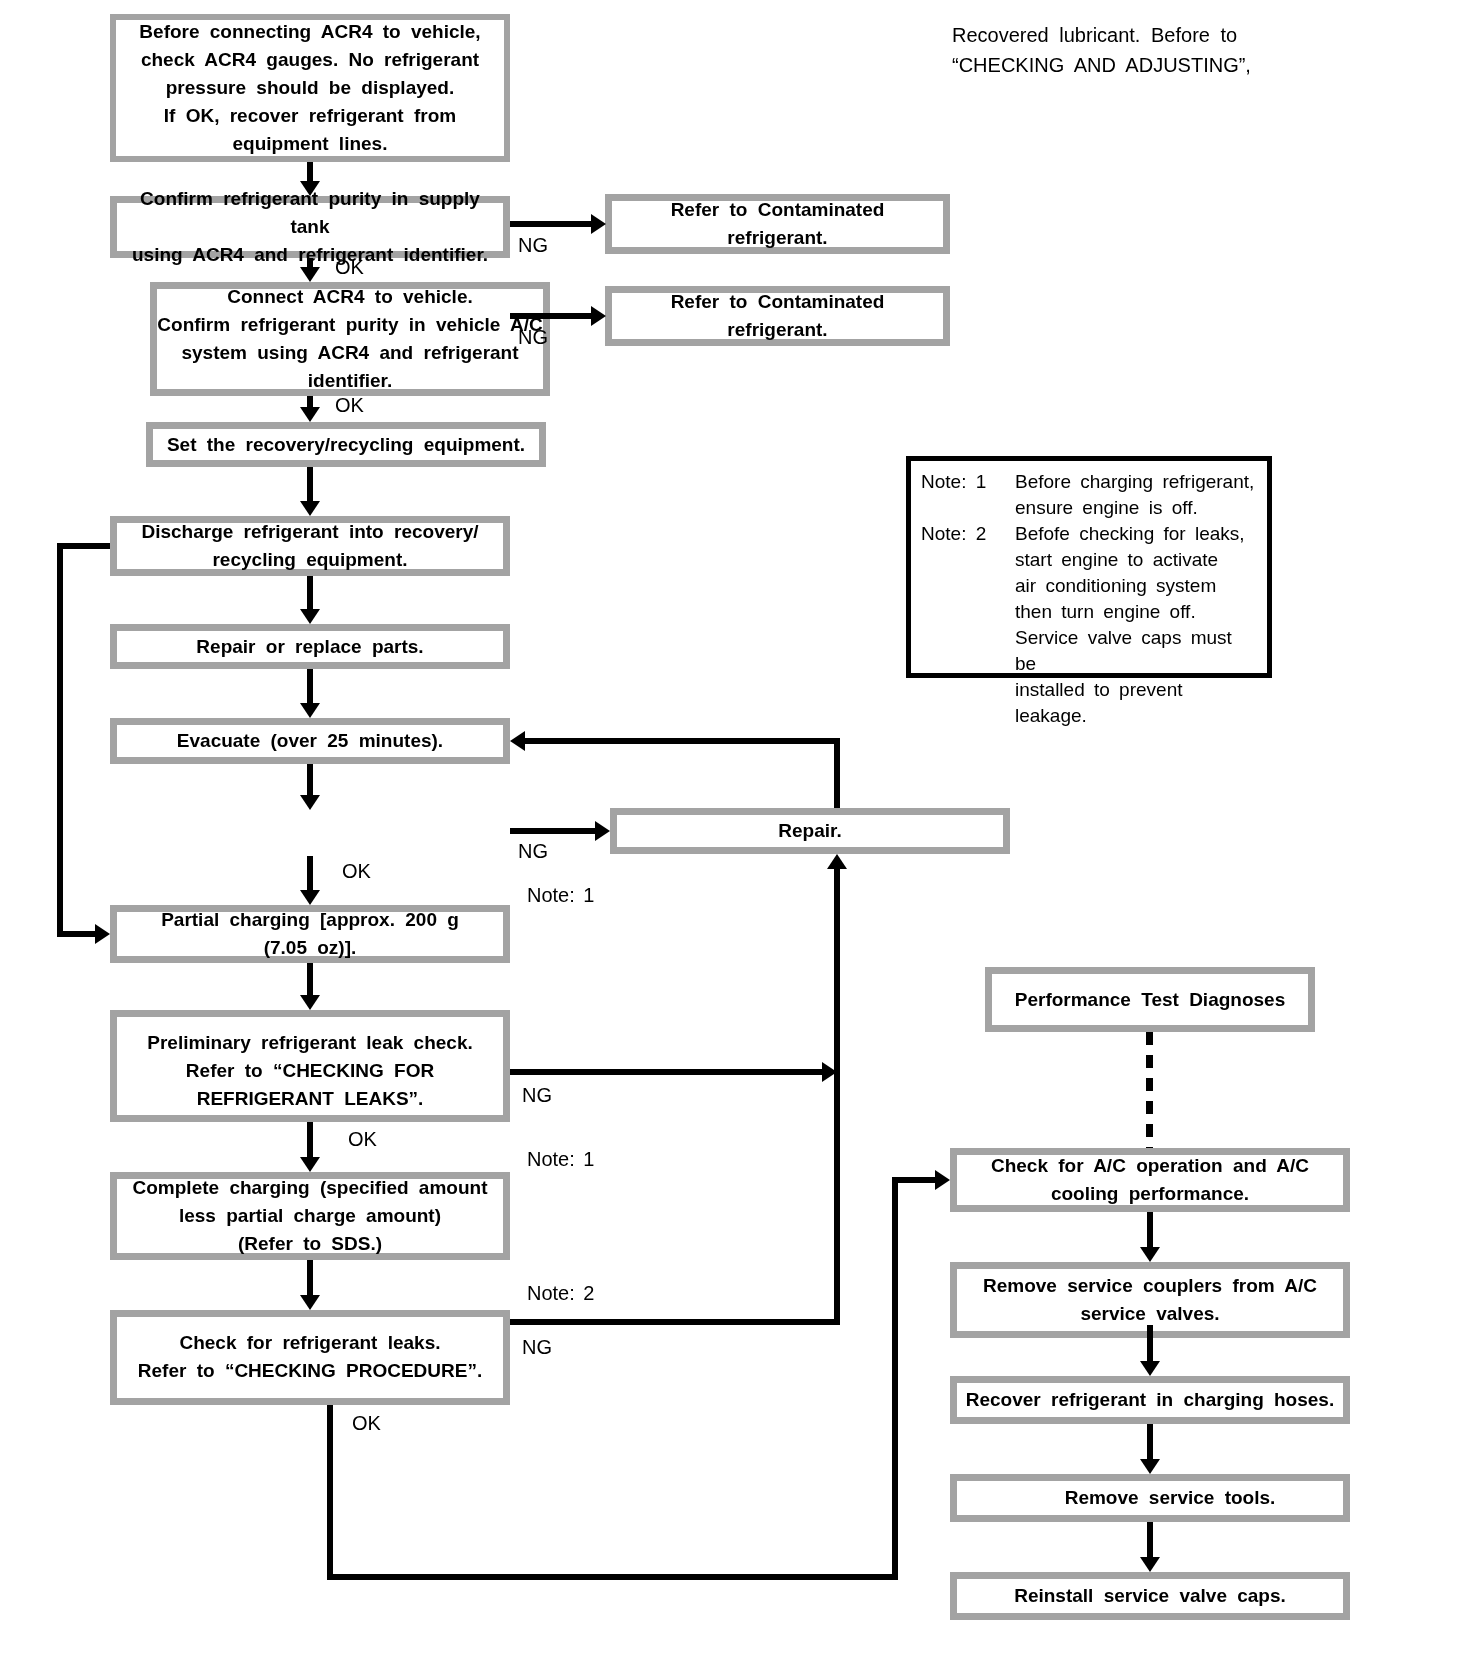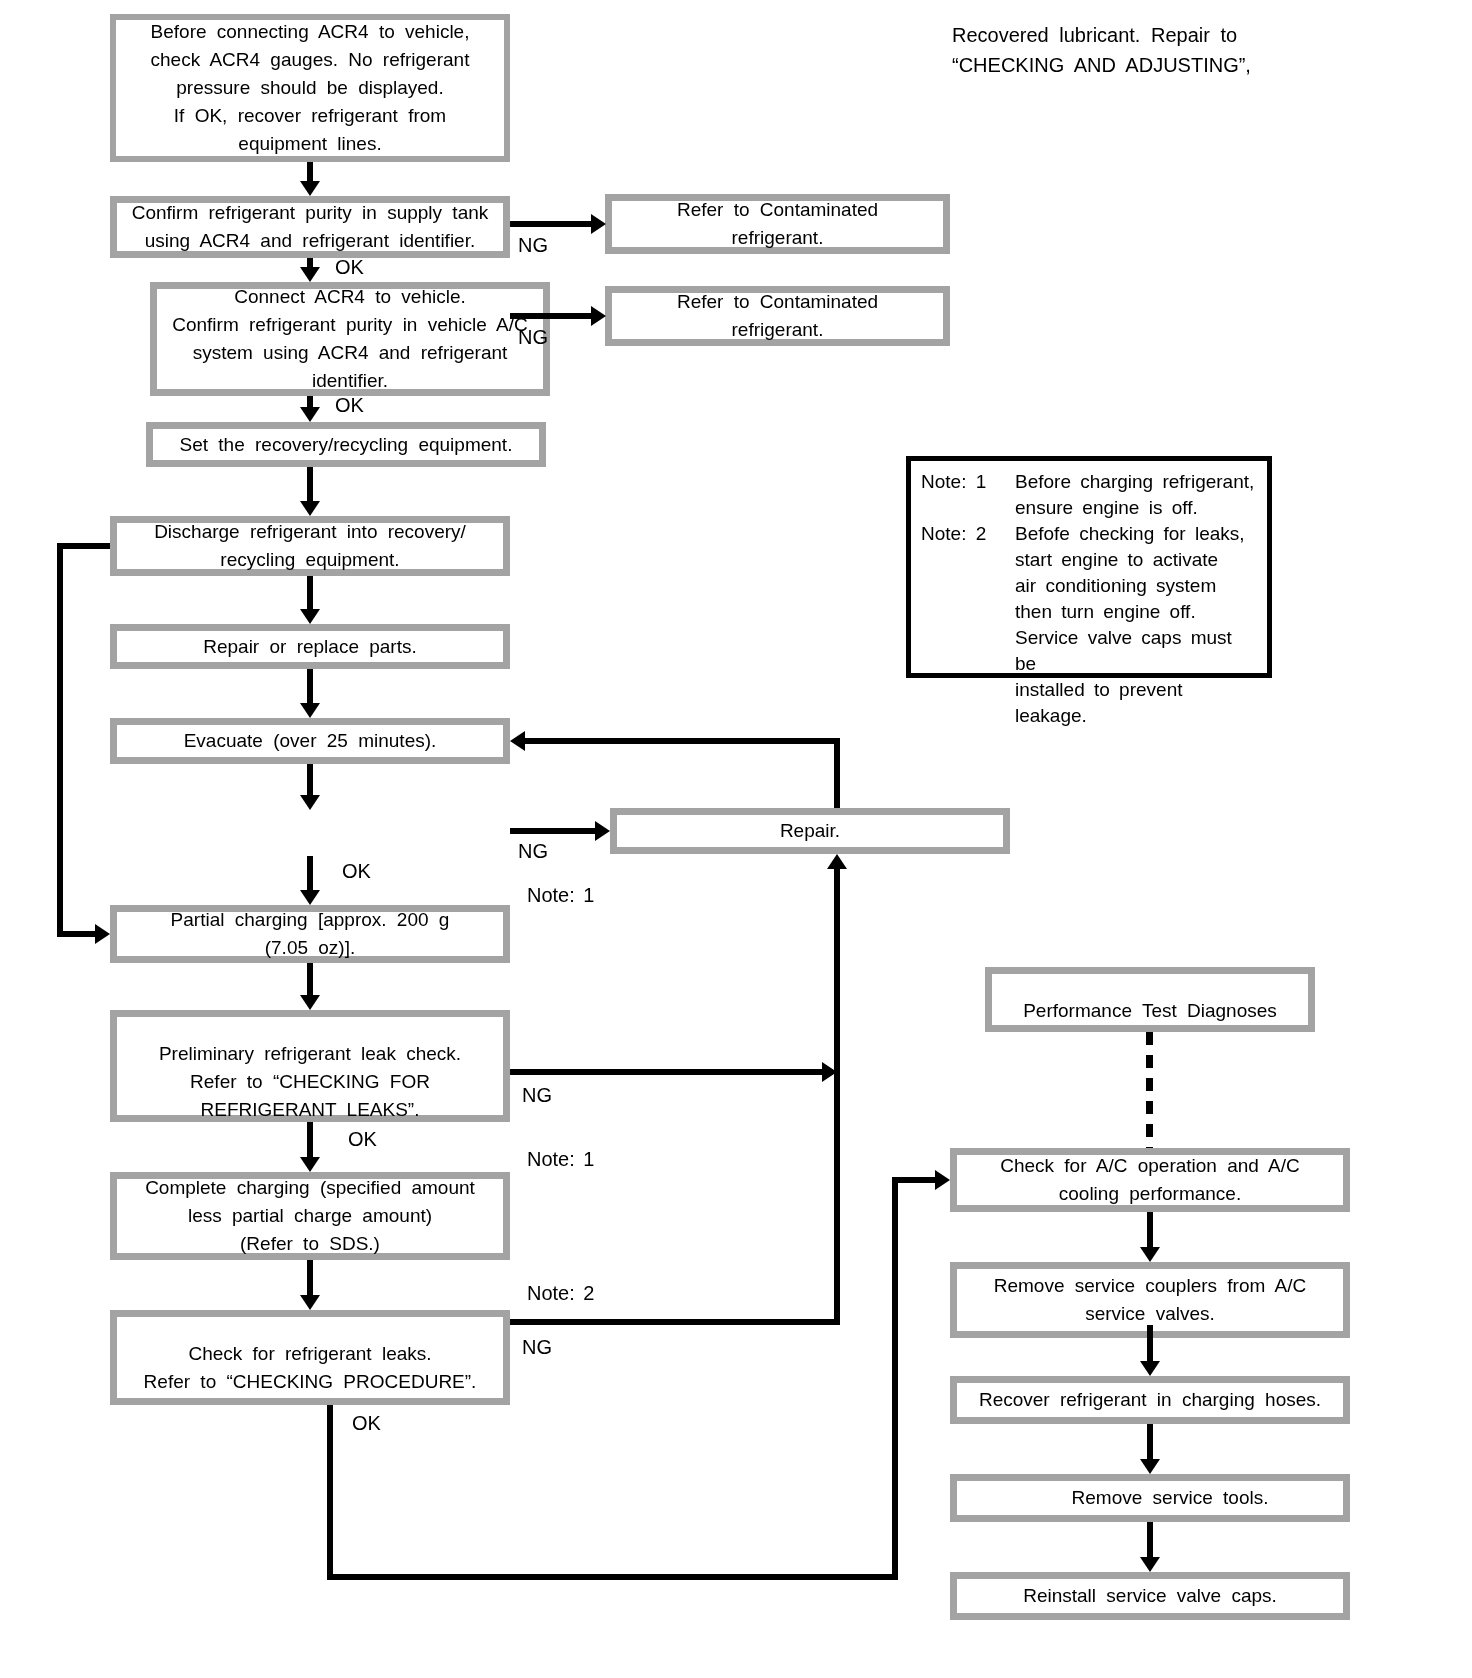--- a/index.html
+++ b/index.html
@@ -1,43 +1,43 @@
 <!DOCTYPE html>
 <html><head>
 <meta charset="utf-8">
 <style>
   html,body{margin:0;padding:0;background:#fff;}
   .canvas{position:relative;width:1472px;height:1678px;background:#ffffff;
     font-family:"Liberation Sans","DejaVu Sans",sans-serif;color:#000;}
   .fbox{position:absolute;box-sizing:border-box;border:7px solid #a3a3a3;background:#fff;
     display:flex;align-items:center;justify-content:center;text-align:center;
-    font-size:19px;line-height:28px;word-spacing:5px;white-space:pre-line;}
+    font-size:19px;line-height:28px;word-spacing:5px;white-space:pre-line;font-weight:bold;}
   .fbox.thick{border-width:6px;}
-  .fbox.topalign{align-items:flex-start;padding-top:23px;}
+  .fbox.topalign{align-items:flex-start;padding-top:12px;}
   .vline{position:absolute;width:6px;background:#000;}
   .hline{position:absolute;height:6px;background:#000;}
   .dashline{position:absolute;width:7px;background:repeating-linear-gradient(to bottom,#000 0 13px,transparent 13px 23px);}
   .ah-down{position:absolute;width:0;height:0;border-left:10px solid transparent;border-right:10px solid transparent;border-top:15px solid #000;}
   .ah-up{position:absolute;width:0;height:0;border-left:10px solid transparent;border-right:10px solid transparent;border-bottom:15px solid #000;}
   .ah-right{position:absolute;width:0;height:0;border-top:10px solid transparent;border-bottom:10px solid transparent;border-left:15px solid #000;}
   .ah-left{position:absolute;width:0;height:0;border-top:10px solid transparent;border-bottom:10px solid transparent;border-right:15px solid #000;}
   .elabel{position:absolute;font-size:20px;word-spacing:3px;white-space:nowrap;}
   .annotation{position:absolute;font-size:20px;line-height:30px;word-spacing:5px;white-space:pre-line;}
   .notebox{position:absolute;box-sizing:border-box;border:5px solid #000;background:#fff;
     padding:8px 6px 8px 10px;font-size:19px;line-height:26px;word-spacing:4px;}
   .note-row{display:flex;}
   .note-label{width:94px;flex:none;}
   .note-lines{flex:1;}
 </style>
 </head>
 <body>
 
 <div class="canvas">
 
-  <div class="annotation" style="left:952px;top:20px;width:340px;">Recovered lubricant. Repair to
+  <div class="annotation" style="left:952px;top:20px;width:340px;">Recovered lubricant. Before to
 “CHECKING AND ADJUSTING”,</div>
 
   <div class="fbox thick" style="left:110px;top:14px;width:400px;height:148px;">Before connecting ACR4 to vehicle,
 check ACR4 gauges. No refrigerant
 pressure should be displayed.
 If OK, recover refrigerant from
 equipment lines.</div>
   <div class="fbox" style="left:110px;top:196px;width:400px;height:62px;">Confirm refrigerant purity in supply tank
 using ACR4 and refrigerant identifier.</div>
   <div class="fbox" style="left:110px;top:282px;width:400px;height:114px;margin-left:40px;">Connect ACR4 to vehicle.

